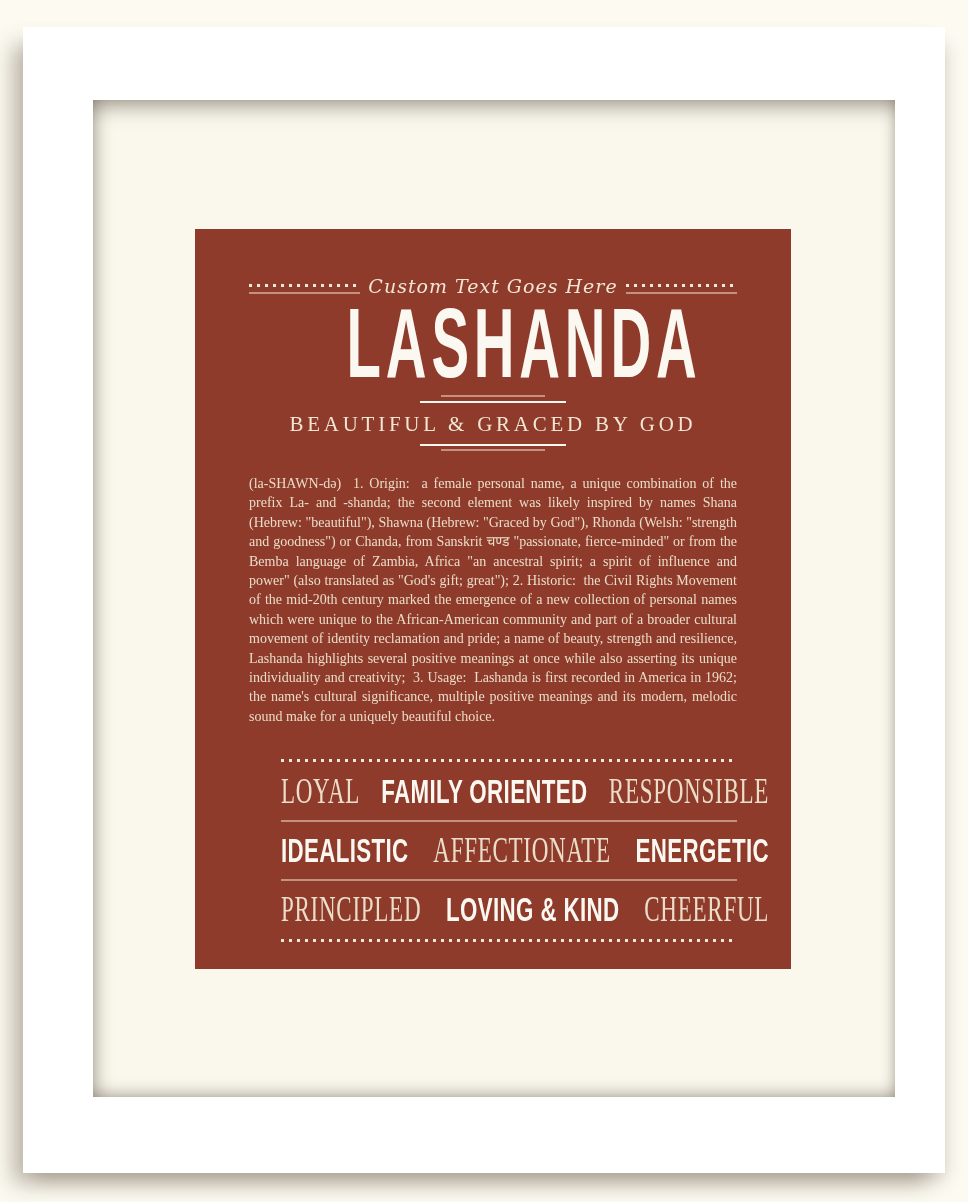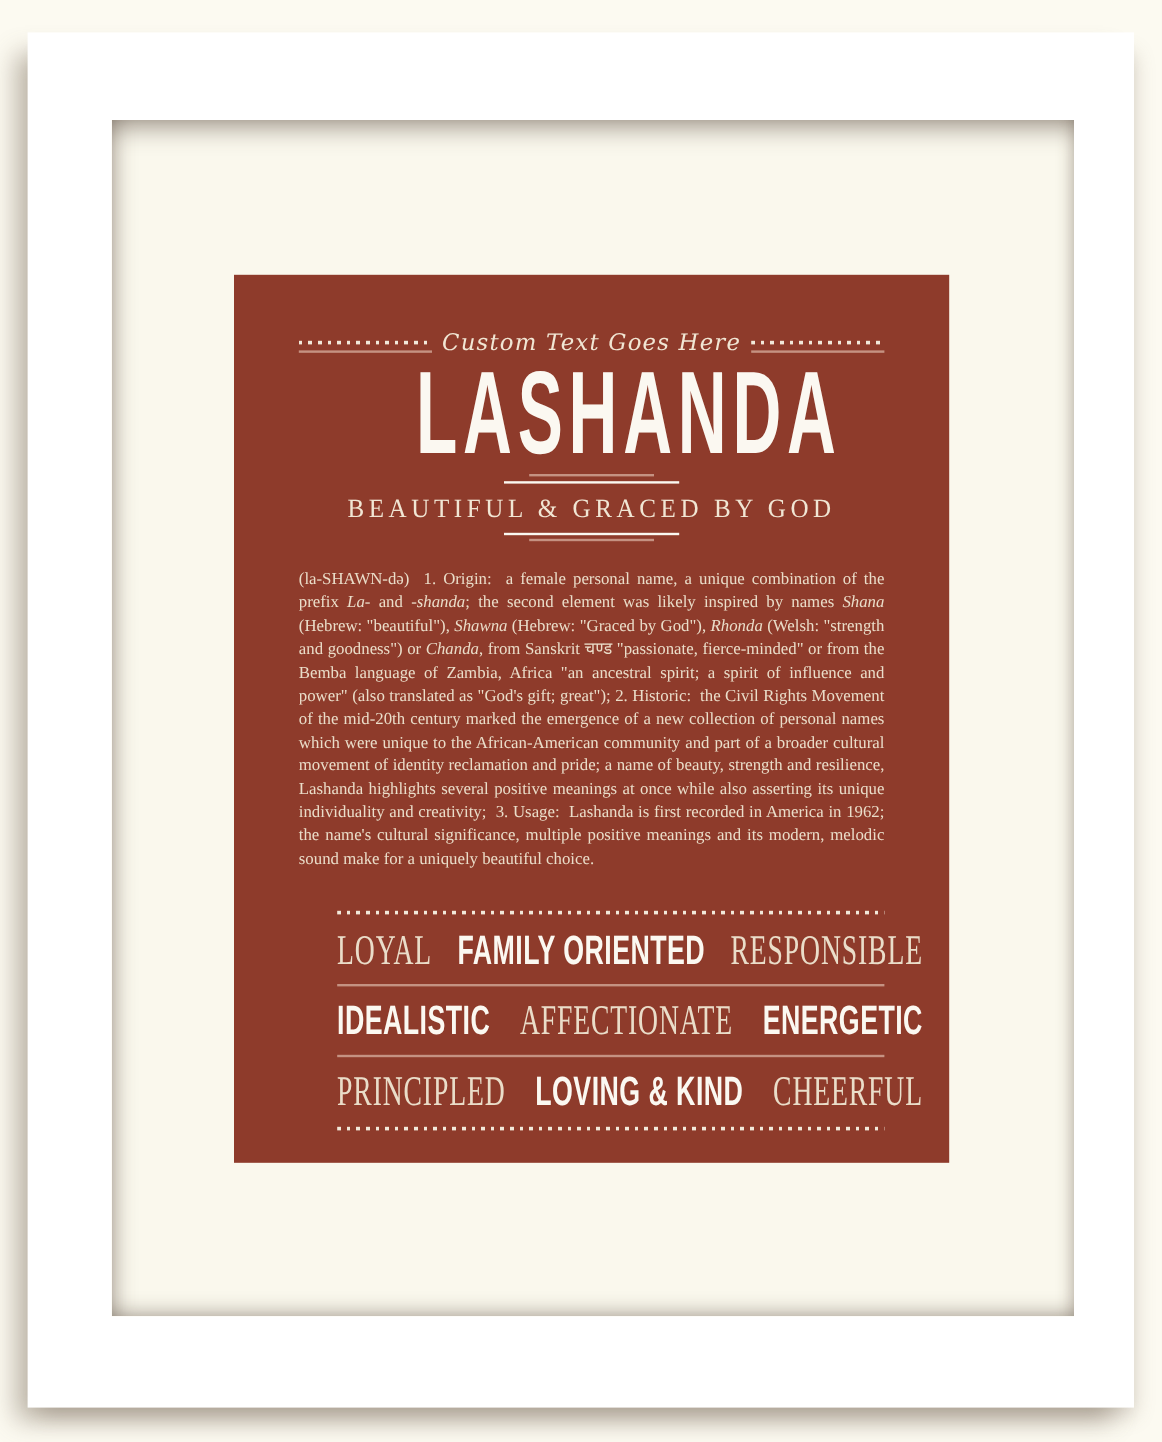--- a/index.html
+++ b/index.html
@@ -76,21 +76,21 @@
   }
   
   .description{
     margin-top:21px;
     font-family:"Liberation Serif", serif;
     font-size:14px;line-height:19.4px;
     text-align:justify;color:var(--ink-cream);
     white-space:pre-wrap;
     min-height:272px;
   }
-  .description .it{font-style:italic;}
+  .description .it{}
   
   .traits{margin-top:13px;margin-left:32px;}
   .trait-rule{height:2px;background:var(--rule-muted);margin:5px 0;}
   .trait-row{
     display:flex;justify-content:space-between;align-items:baseline;
     width:678px;margin-left:-95px;
     transform:scale(0.72,1.10);transform-origin:center;
     padding:5px 0;white-space:nowrap;
   }
   .t-serif{

